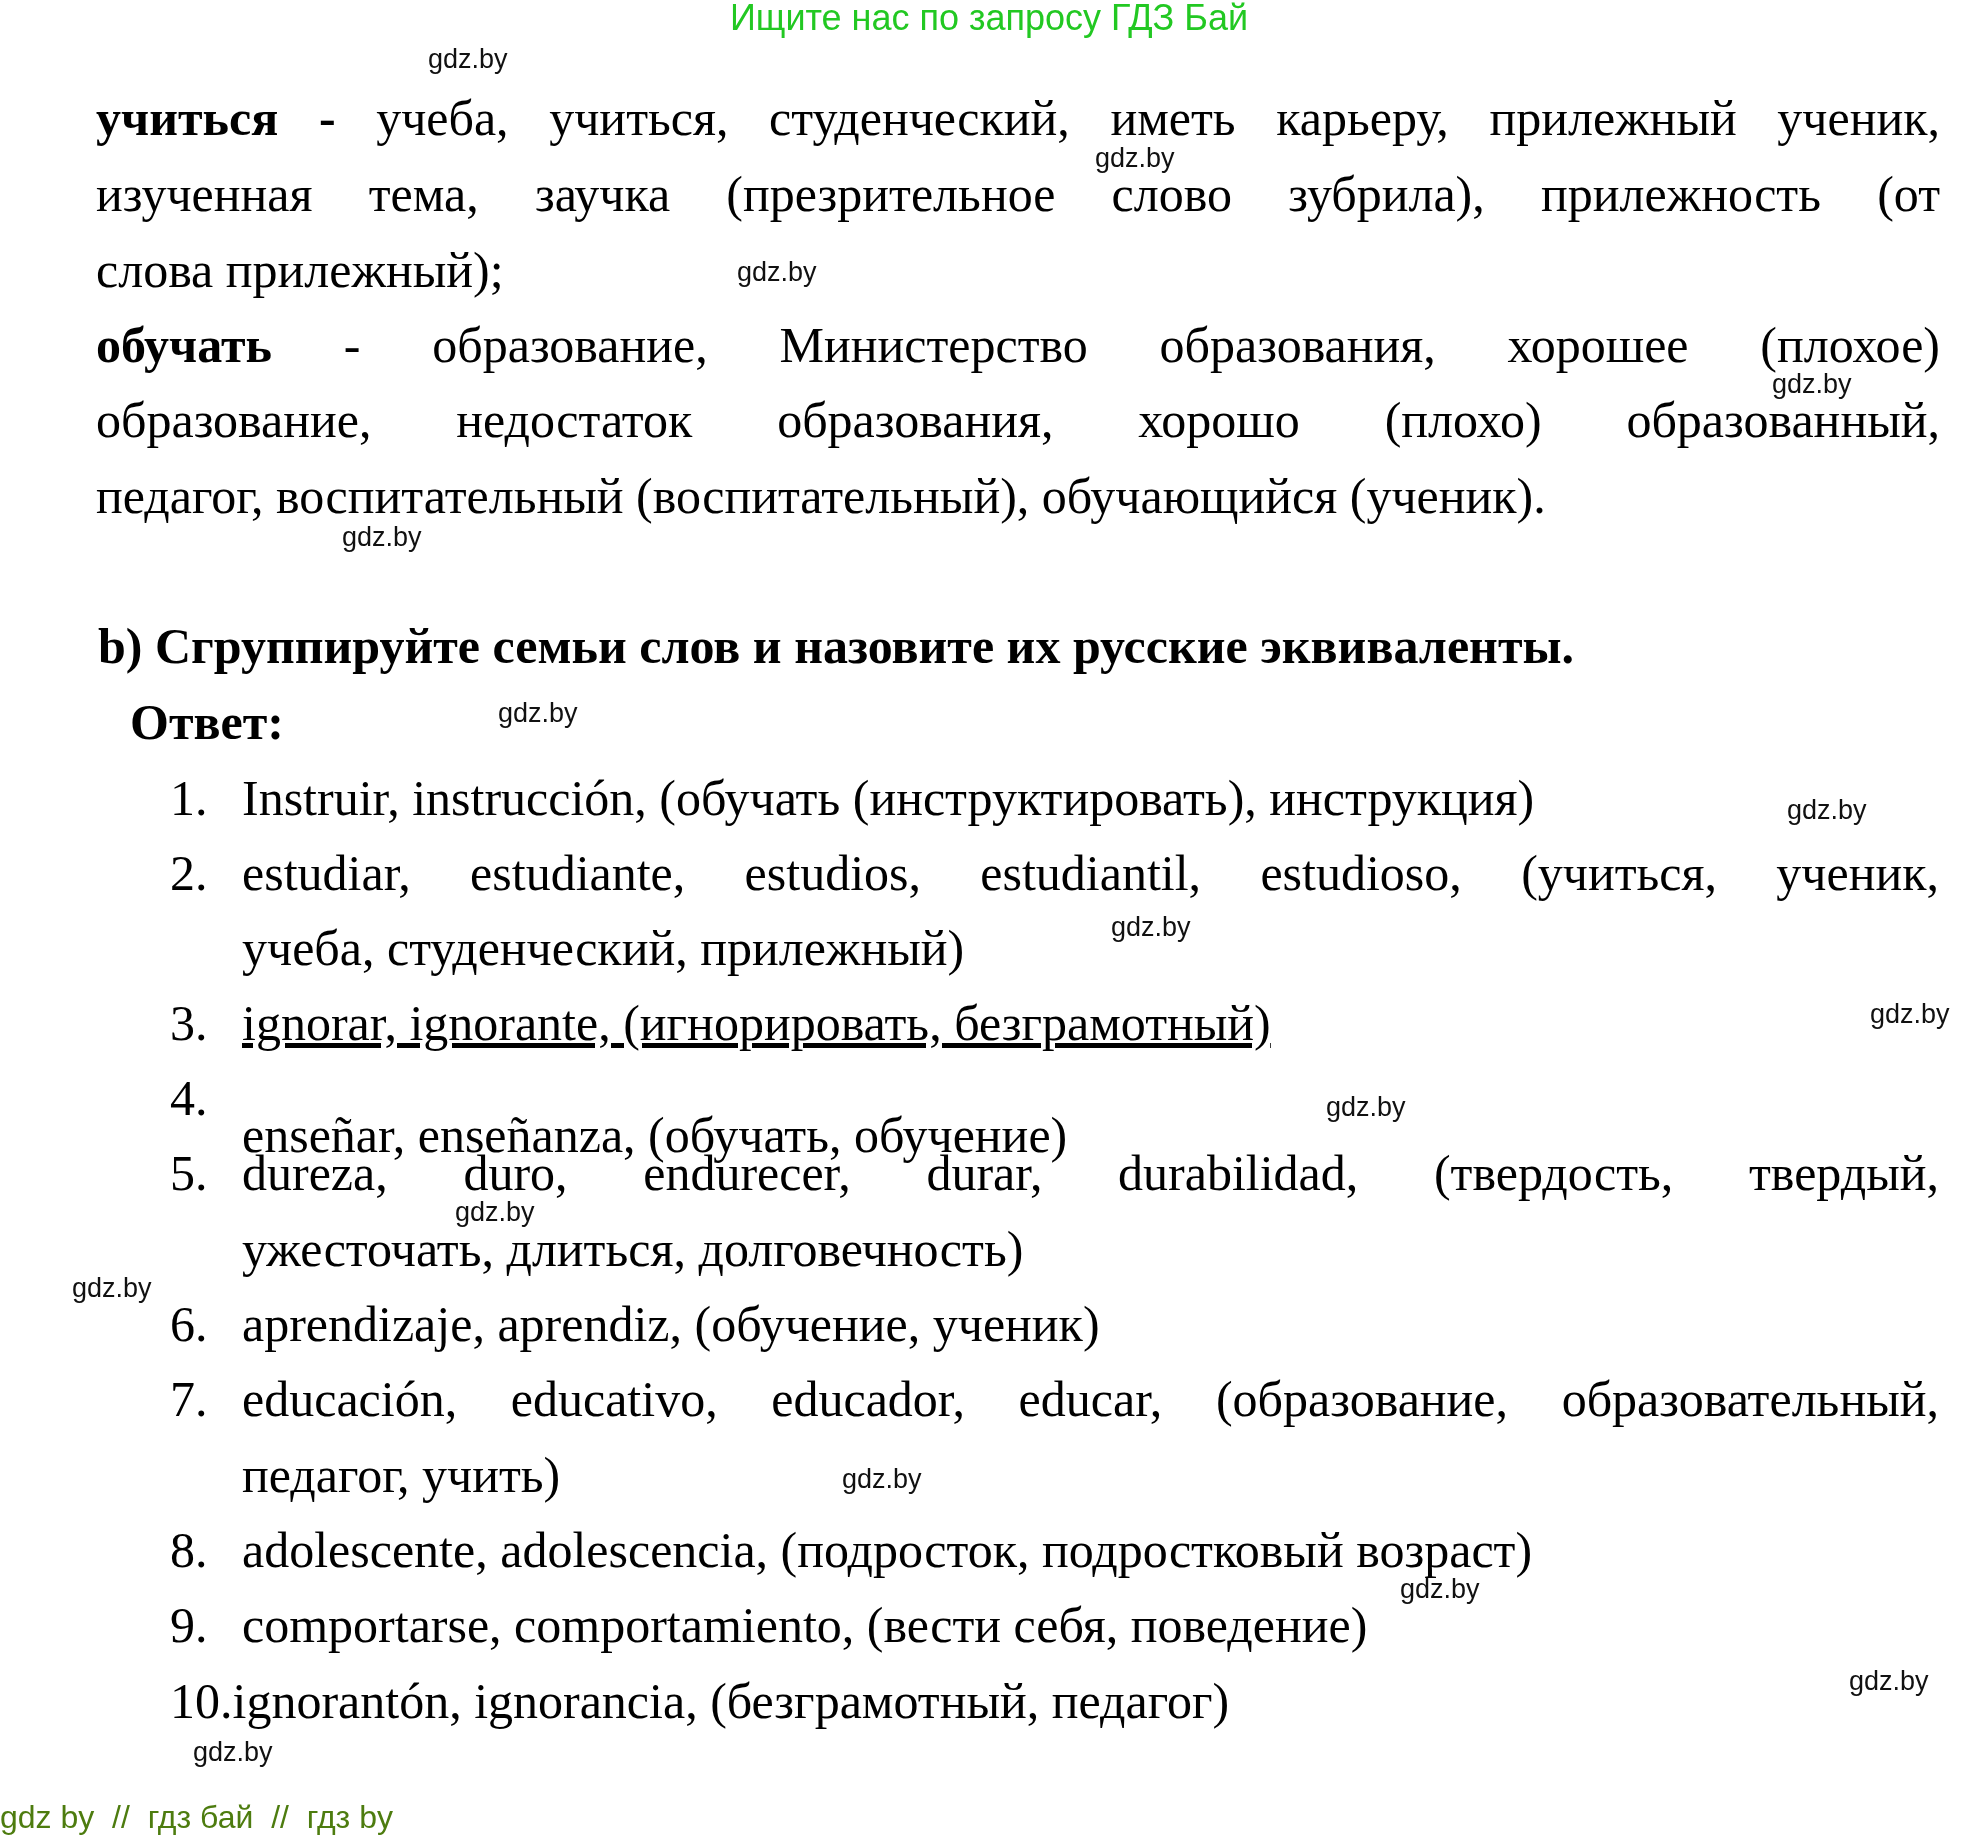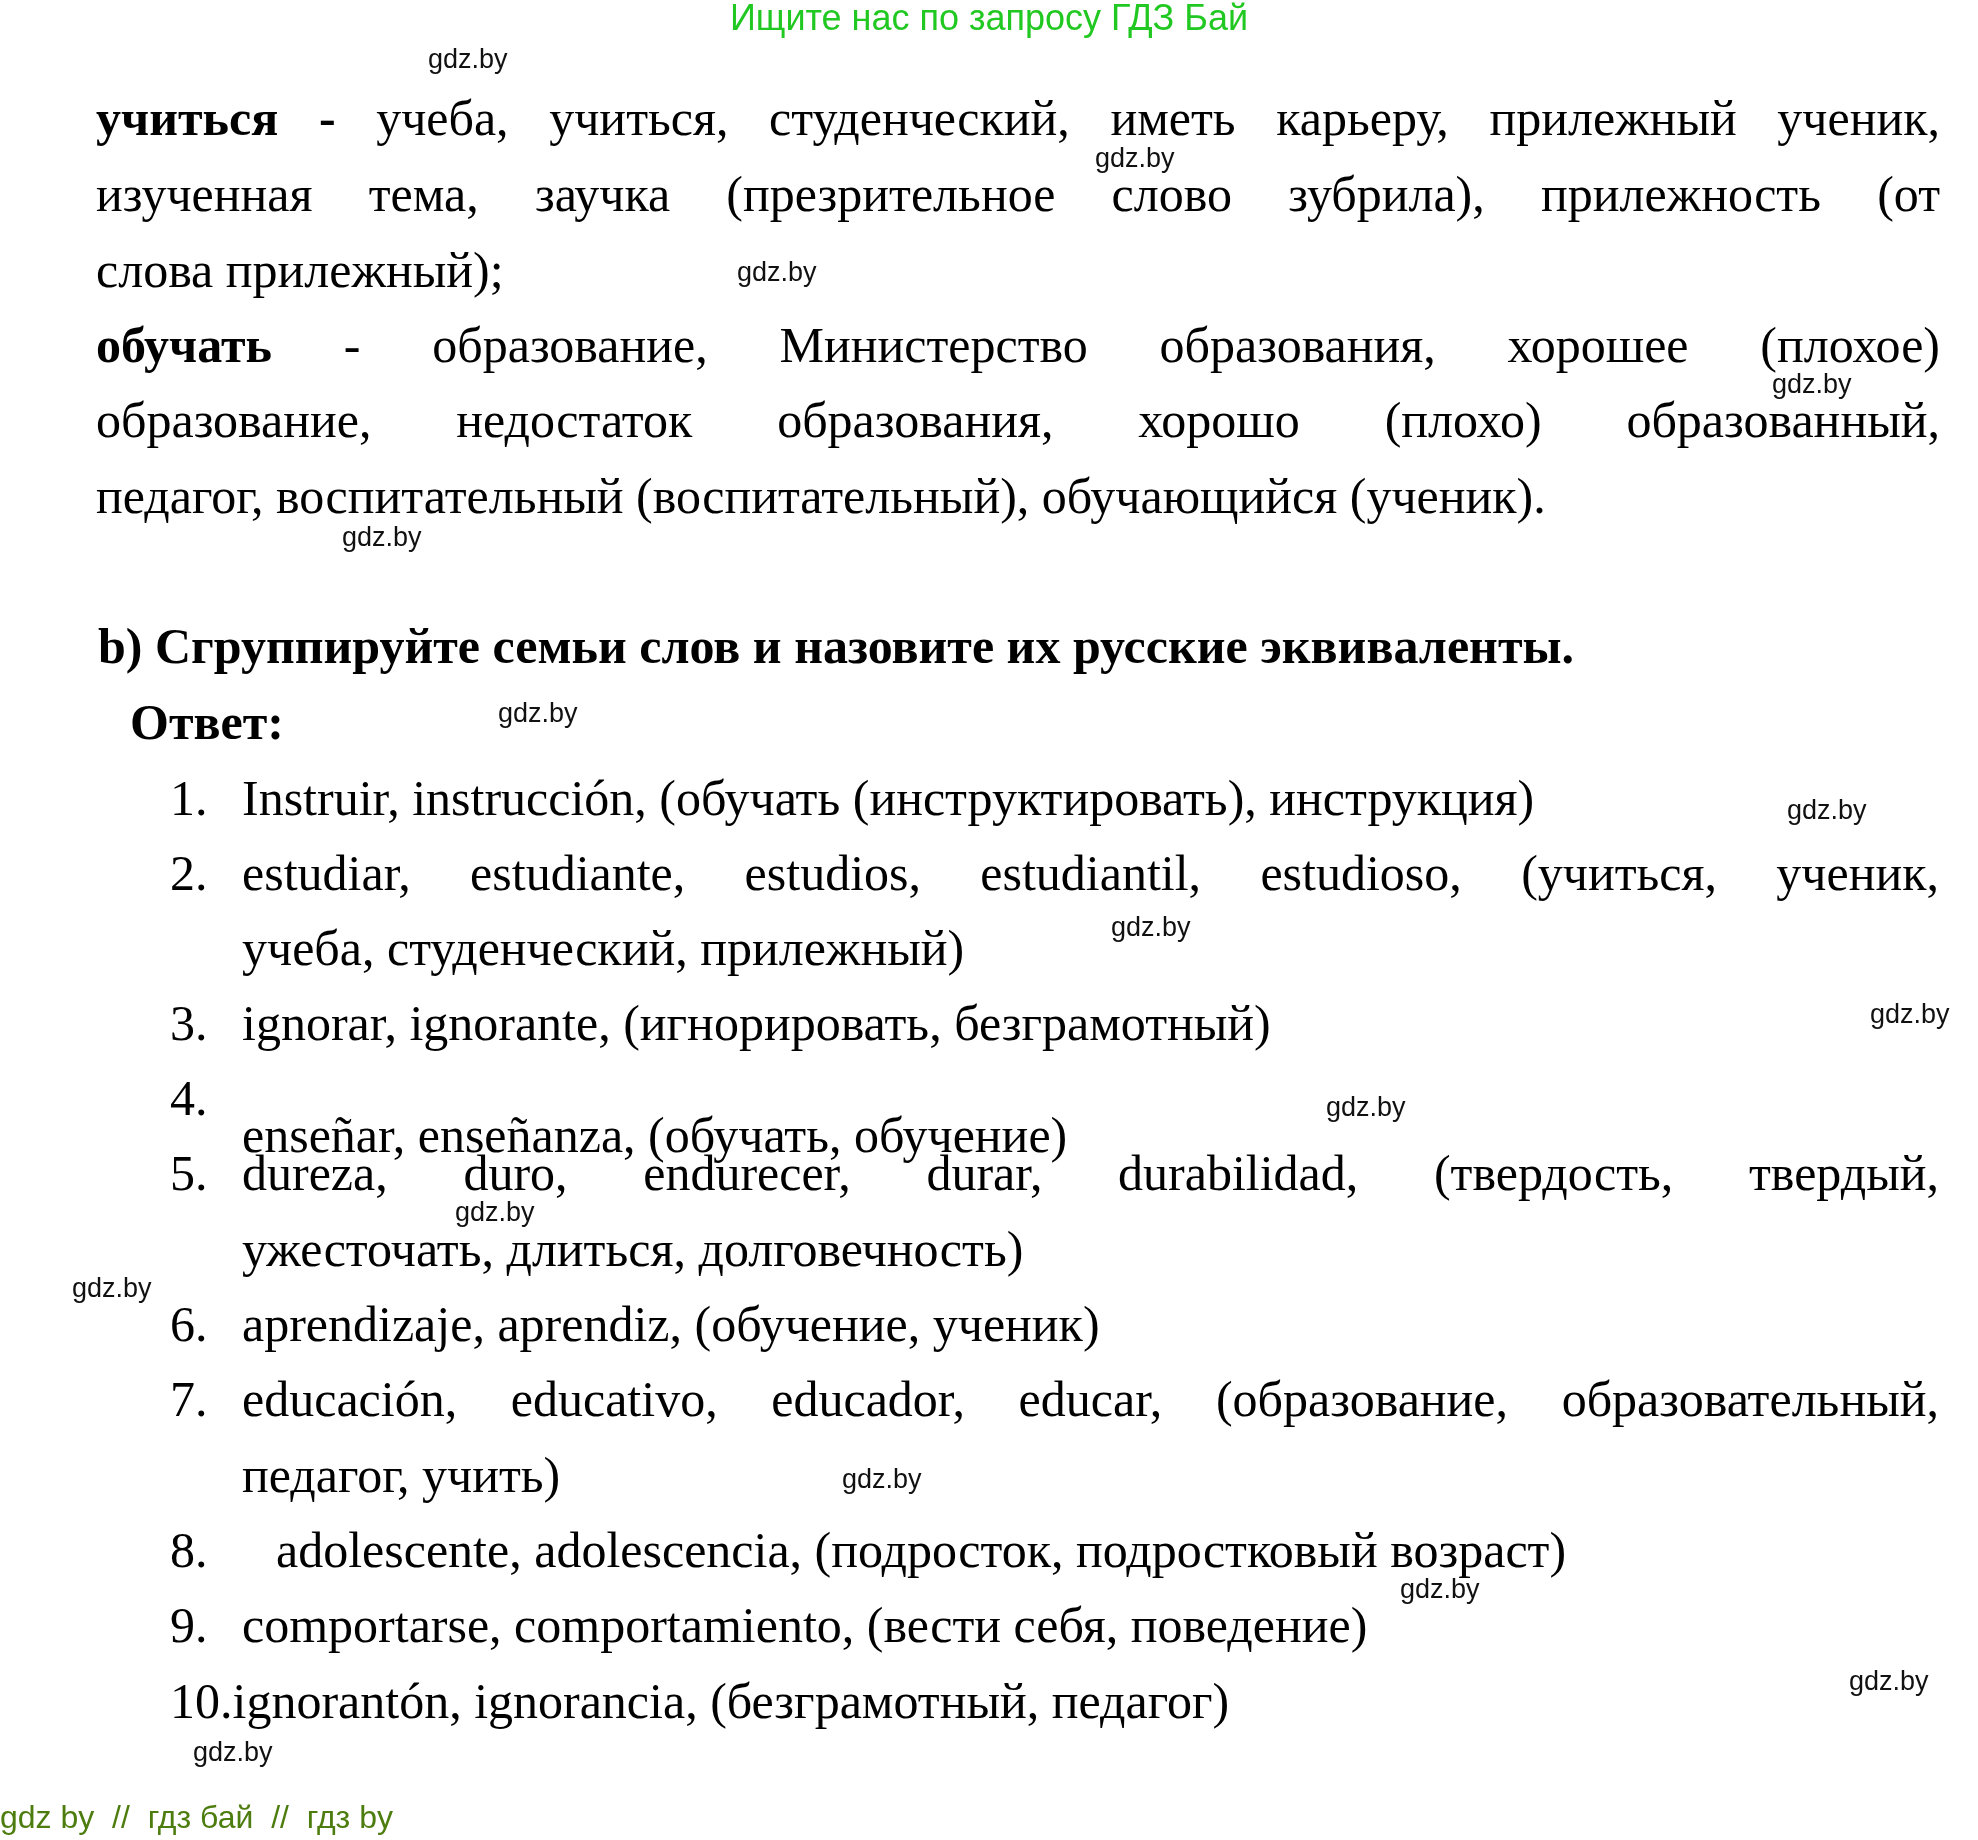--- a/index.html
+++ b/index.html
@@ -87,38 +87,38 @@
 <div class="line heading" style="top:685px;margin-left:32px;">Ответ:</div>
 
 <div class="line li-num" style="top:761px;">1.</div>
 <div class="line li-text" style="top:761px;">Instruir, instrucción, (обучать (инструктировать), инструкция)</div>
 
 <div class="line li-num" style="top:836px;">2.</div>
 <div class="line just li-text" style="top:836px;">estudiar, estudiante, estudios, estudiantil, estudioso, (учиться, ученик,</div>
 <div class="line li-text" style="top:911px;">учеба, студенческий, прилежный)</div>
 
 <div class="line li-num" style="top:986px;">3.</div>
-<div class="line li-text" style="top:986px;">ignorar, ignorante, (игнорировать, безграмотный)</div>
+<div class="line li-text" style="top:986px;text-decoration:underline;">ignorar, ignorante, (игнорировать, безграмотный)</div>
 
 <div class="line li-num" style="top:1061px;">4.</div>
 <div class="line li-text" style="top:1098px;">enseñar, enseñanza, (обучать, обучение)</div>
 
 <div class="line li-num" style="top:1136px;">5.</div>
 <div class="line just li-text" style="top:1136px;">dureza, duro, endurecer, durar, durabilidad, (твердость, твердый,</div>
 <div class="line li-text" style="top:1212px;">ужесточать, длиться, долговечность)</div>
 
 <div class="line li-num" style="top:1287px;">6.</div>
 <div class="line li-text" style="top:1287px;">aprendizaje, aprendiz, (обучение, ученик)</div>
 
 <div class="line li-num" style="top:1362px;">7.</div>
 <div class="line just li-text" style="top:1362px;">educación, educativo, educador, educar, (образование, образовательный,</div>
 <div class="line li-text" style="top:1438px;">педагог, учить)</div>
 
 <div class="line li-num" style="top:1513px;">8.</div>
-<div class="line li-text" style="top:1513px;margin-left:34px;">adolescente, adolescencia, (подросток, подростковый возраст)</div>
+<div class="line li-text" style="top:1513px;">adolescente, adolescencia, (подросток, подростковый возраст)</div>
 
 <div class="line li-num" style="top:1588px;">9.</div>
 <div class="line li-text" style="top:1588px;">comportarse, comportamiento, (вести себя, поведение)</div>
 
 <div class="line li-num10" style="top:1664px;"><span>10.</span><span>ignorantón, ignorancia, (безграмотный, педагог)</span></div>
 
 <div class="wm" style="left:428px;top:44px;">gdz.by</div>
 <div class="wm" style="left:1095px;top:143px;">gdz.by</div>
 <div class="wm" style="left:737px;top:257px;">gdz.by</div>
 <div class="wm" style="left:1772px;top:369px;">gdz.by</div>

